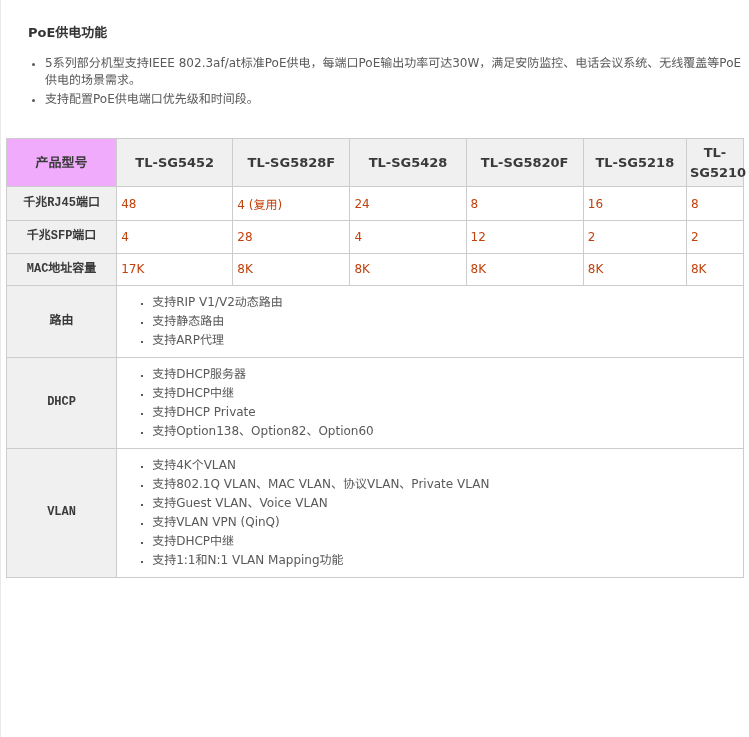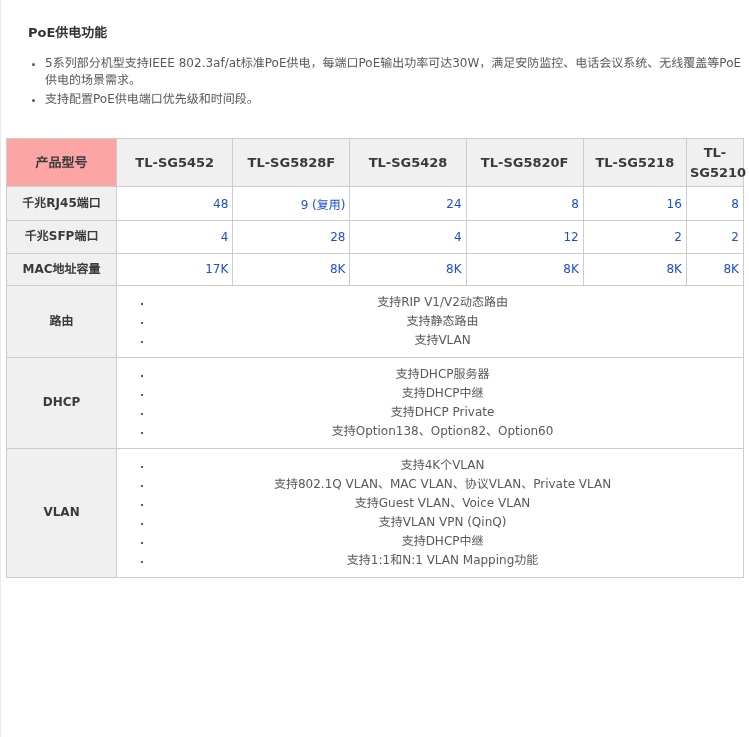--- a/index.html
+++ b/index.html
@@ -56,53 +56,53 @@
     background: #f0f0f0;
     color: #3a3a3a;
     font-size: 13px;
     font-weight: bold;
     text-align: center;
     vertical-align: middle;
     height: 47px;
     padding: 4px 3px;
     line-height: 1.5;
   }
-  table.spec thead th.corner { background: #fca5a5; }
+  table.spec thead th.corner { background: #f0abfc; }
   table.spec tbody th.row-label {
     background: #f0f0f0;
     color: #3a3a3a;
     font-size: 12px;
     font-weight: bold;
     text-align: center;
     vertical-align: middle;
     padding: 8px 4px;
     line-height: 1.3;
+    font-family: Liberation Mono, monospace;
   }
   table.spec td.val {
-    text-align: right;
-    vertical-align: middle;
-    color: #1d4ed8;
+    text-align: left;
+    vertical-align: middle;
+    color: #c2410c;
     padding: 8px 4px;
     background: #fff;
   }
   table.spec td.list-cell {
     background: #fff;
     padding: 7px 10px 7px 6px;
     vertical-align: middle;
   }
   ul.feature-list {
     margin: 0;
     padding-left: 29px;
     list-style: square;
   }
   ul.feature-list li {
     font-size: 12px;
     line-height: 19px;
     color: #595959;
-    text-align: center;
   }
   ul.feature-list li::marker { color: #595959; font-size: 8px; }
 </style>
 </head>
 <body>
 
 <div class="page">
 
   <div class="section">
     <h3 class="section-title">PoE供电功能</h3>
@@ -133,21 +133,21 @@
           <th>TL-SG5428</th>
           <th>TL-SG5820F</th>
           <th>TL-SG5218</th>
           <th>TL-SG5210</th>
         </tr>
     </thead>
     <tbody id="spec-body">
         <tr>
           <th class="row-label">千兆RJ45端口</th>
           <td class="val">48</td>
-          <td class="val">9 (复用)</td>
+          <td class="val">4 (复用)</td>
           <td class="val">24</td>
           <td class="val">8</td>
           <td class="val">16</td>
           <td class="val">8</td>
         </tr>
         <tr>
           <th class="row-label">千兆SFP端口</th>
           <td class="val">4</td>
           <td class="val">28</td>
           <td class="val">4</td>
@@ -163,21 +163,21 @@
           <td class="val">8K</td>
           <td class="val">8K</td>
           <td class="val">8K</td>
         </tr>
         <tr>
           <th class="row-label">路由</th>
           <td class="list-cell" colspan="6">
             <ul class="feature-list">
               <li>支持RIP V1/V2动态路由</li>
               <li>支持静态路由</li>
-              <li>支持VLAN</li>
+              <li>支持ARP代理</li>
             </ul>
           </td>
         </tr>
         <tr>
           <th class="row-label">DHCP</th>
           <td class="list-cell" colspan="6">
             <ul class="feature-list">
               <li>支持DHCP服务器</li>
               <li>支持DHCP中继</li>
               <li>支持DHCP Private</li>

